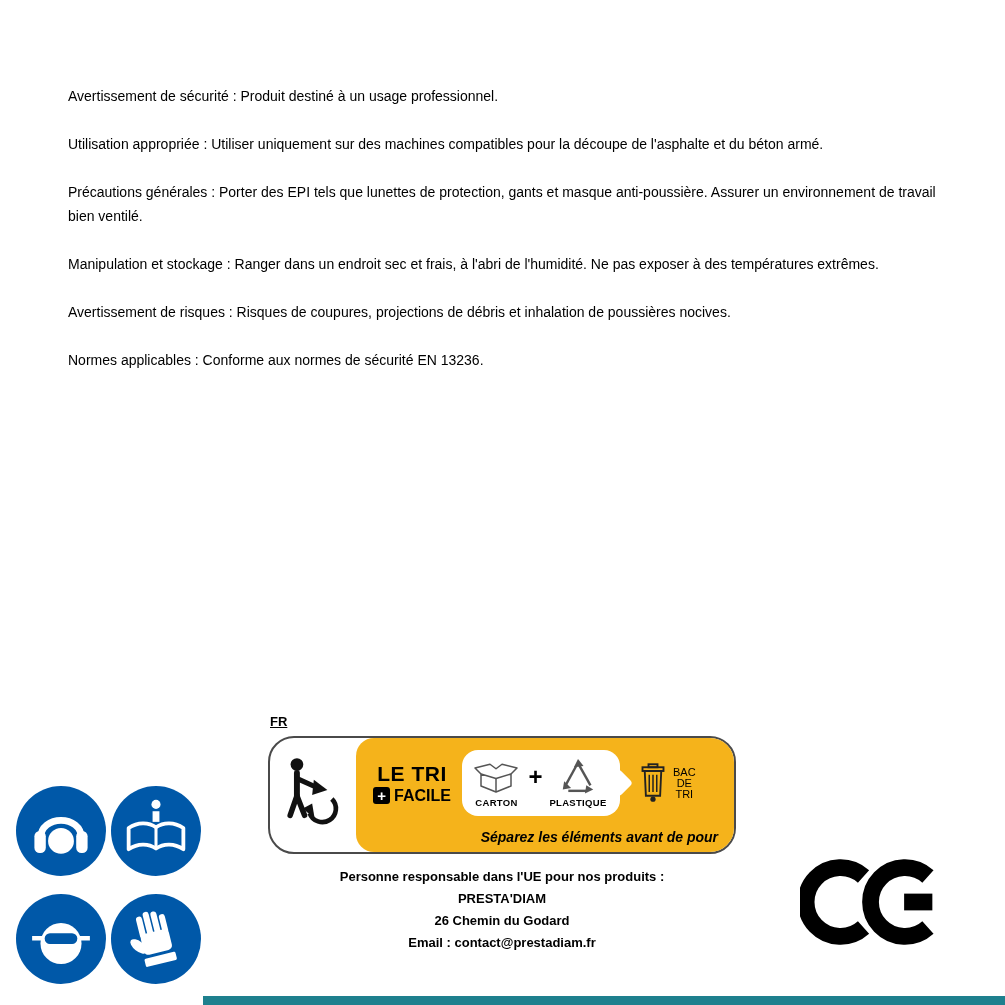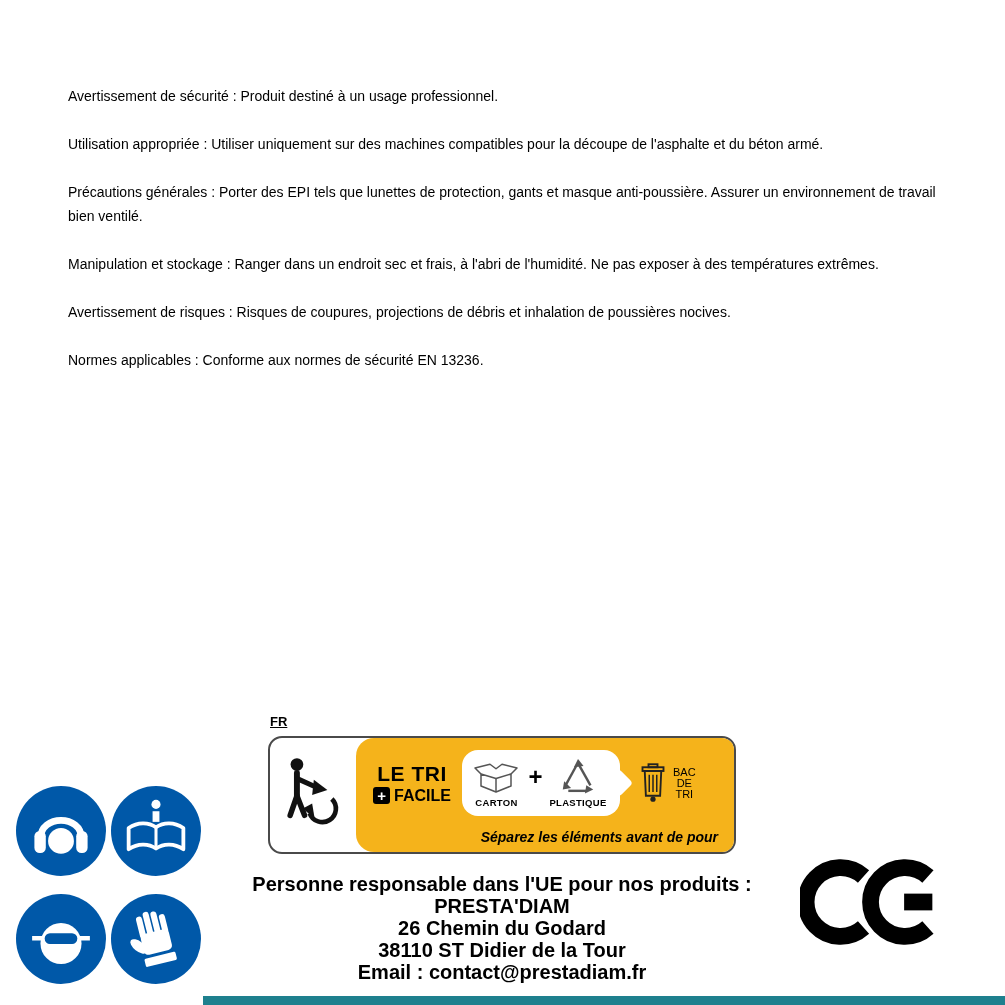--- a/index.html
+++ b/index.html
@@ -17,21 +17,21 @@
   .icons-grid{position:absolute;left:16px;top:786px;display:grid;
               grid-template-columns:90px 90px;grid-auto-rows:90px;
               column-gap:5px;row-gap:18px;}
   .m-icon{width:90px;height:90px;border-radius:50%;background:#0058A8;
           display:flex;align-items:center;justify-content:center;}
   .m-icon svg{width:76px;height:76px;}
 
   
   .fr-label{position:absolute;left:270px;top:714px;font-size:13px;font-weight:bold;text-decoration:underline;}
   .pill{position:absolute;left:268px;top:736px;width:468px;height:118px;background:#fff;
-        border:2px solid #4a4a4a;border-radius:14px;overflow:hidden;display:flex;box-sizing:border-box;}
+        border:2px solid #4a4a4a;border-radius:26px;overflow:hidden;display:flex;box-sizing:border-box;}
   .triman-cell{width:86px;display:flex;align-items:center;justify-content:center;}
   .triman-cell svg{width:66px;height:86px;}
   .yellow-region{flex:1;background:#F5B31B;border-radius:18px 0 0 18px;
                  display:flex;flex-direction:column;}
   .yr-top{flex:1;display:flex;align-items:center;padding:4px 6px 0 6px;}
   .letri{width:100px;text-align:center;flex:none;}
   .letri-l1{font-size:21px;font-weight:bold;letter-spacing:.5px;}
   .letri-l2{display:flex;align-items:center;justify-content:center;gap:4px;
             font-size:16px;font-weight:bold;margin-top:1px;}
   .plusbox{display:inline-flex;width:17px;height:17px;background:#000;color:#fff;
@@ -46,21 +46,21 @@
   .mat-label{font-size:9.5px;font-weight:bold;letter-spacing:.3px;}
   .plus-big{font-size:24px;font-weight:bold;margin:0 1px 12px 1px;}
   .bac{display:flex;align-items:center;gap:5px;margin-left:18px;flex:none;}
   .bac svg{width:30px;height:42px;}
   .bac-text{font-size:11px;font-weight:normal;line-height:11px;text-align:center;}
   .yr-bottom{height:28px;font-size:14px;font-weight:bold;font-style:italic;
              text-align:right;padding-right:16px;line-height:26px;}
 
   
   .address{position:absolute;left:252px;top:866px;width:500px;text-align:center;
-           font-size:20px;font-weight:bold;line-height:22px;margin-top:7px;}
+           font-size:13px;font-weight:bold;line-height:22px;}
   .address div{white-space:nowrap;}
 
   
   .ce{position:absolute;left:800px;top:852px;width:150px;height:100px;}
   .ce svg{width:150px;height:100px;}
 
   .footer-bar{position:absolute;left:203px;right:0;bottom:0;height:9px;background:#1E808E;}
 </style>
 </head>
 <body>
@@ -183,21 +183,20 @@
         </div>
       </div>
       <div class="yr-bottom">Séparez les éléments avant de pour</div>
     </div>
   </div>
 
   <div class="address">
     <div>Personne responsable dans l'UE pour nos produits :</div>
     <div>PRESTA'DIAM</div>
     <div>26 Chemin du Godard</div>
-    <div>38110 ST Didier de la Tour</div>
     <div>Email : contact@prestadiam.fr</div>
   </div>
 
   <div class="ce">
     <svg viewBox="0 0 170 100" fill="none" stroke="#000" stroke-width="19">
       <path d="M72 21 A39 39 0 1 0 72 79"></path>
       <path d="M145 21 A39 39 0 1 0 145 79"></path>
       <path d="M118 50 L150 50"></path>
     </svg>
   </div>

